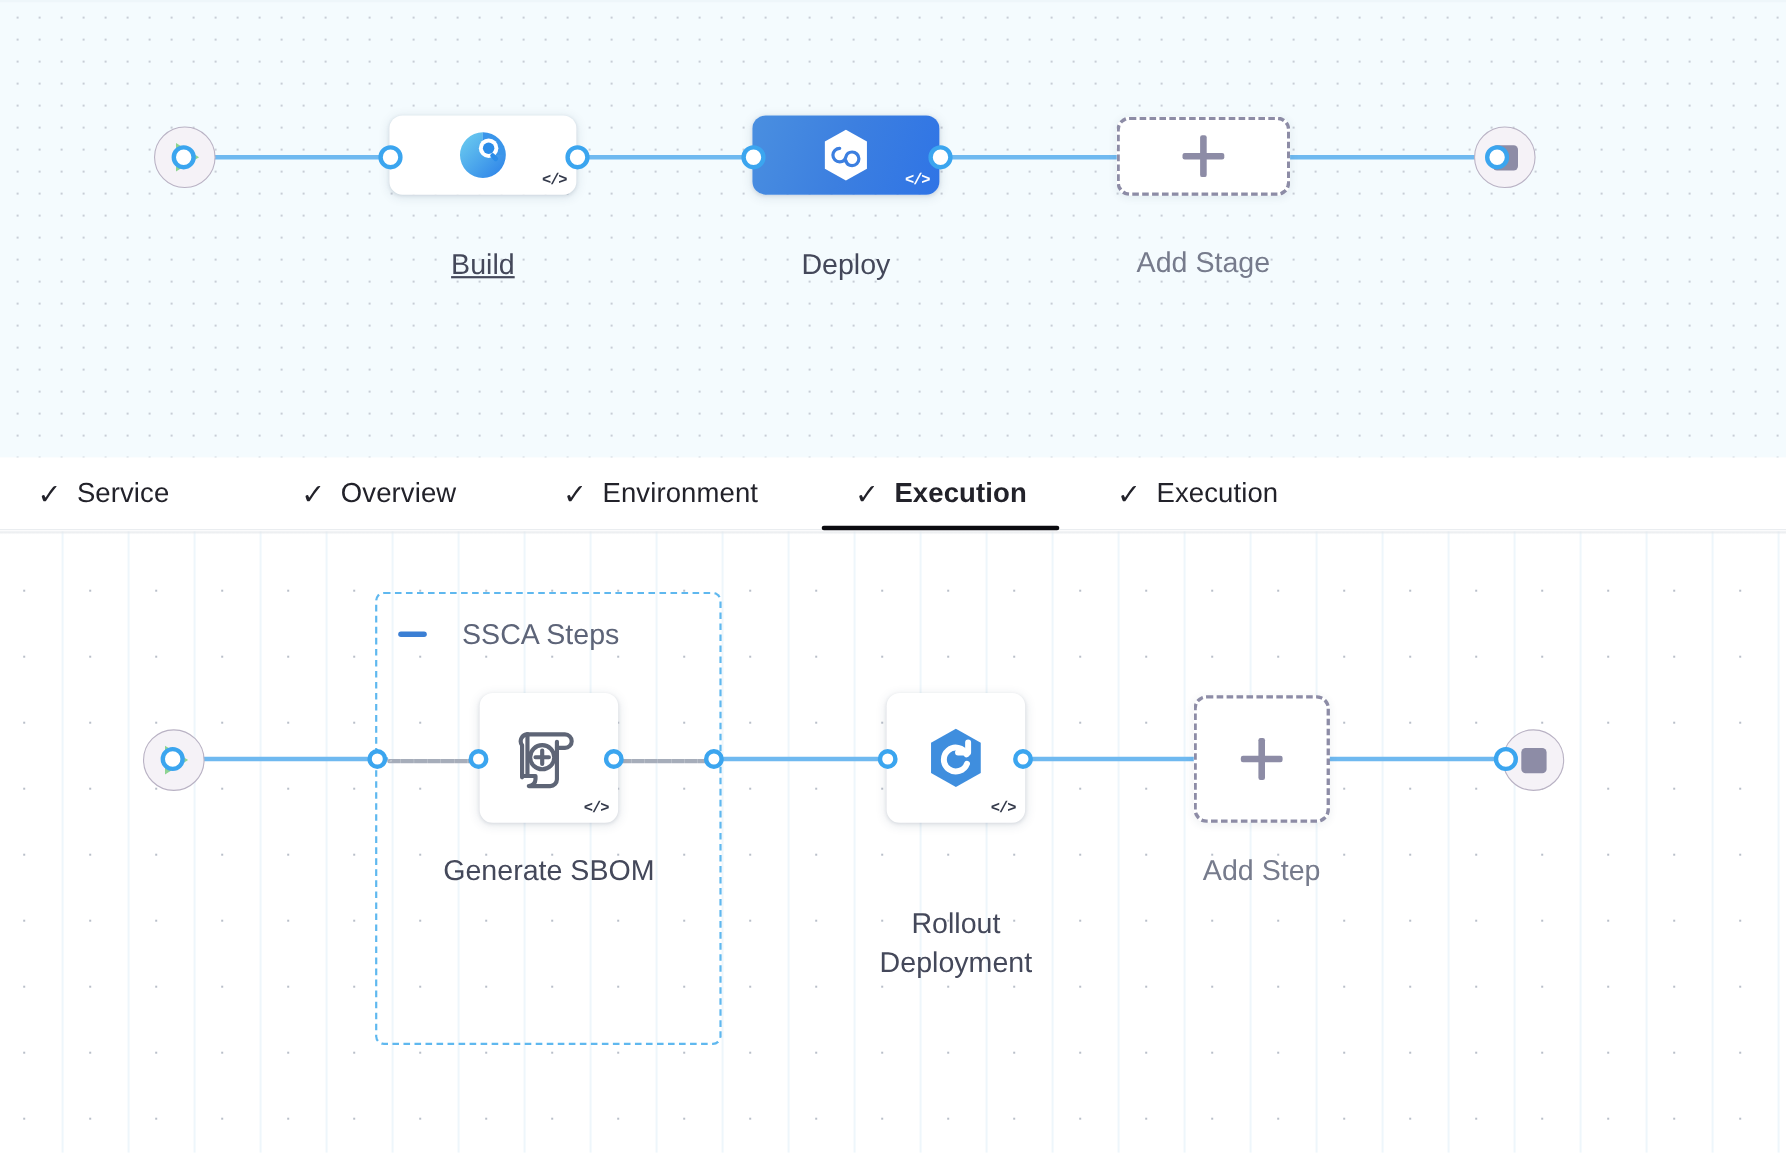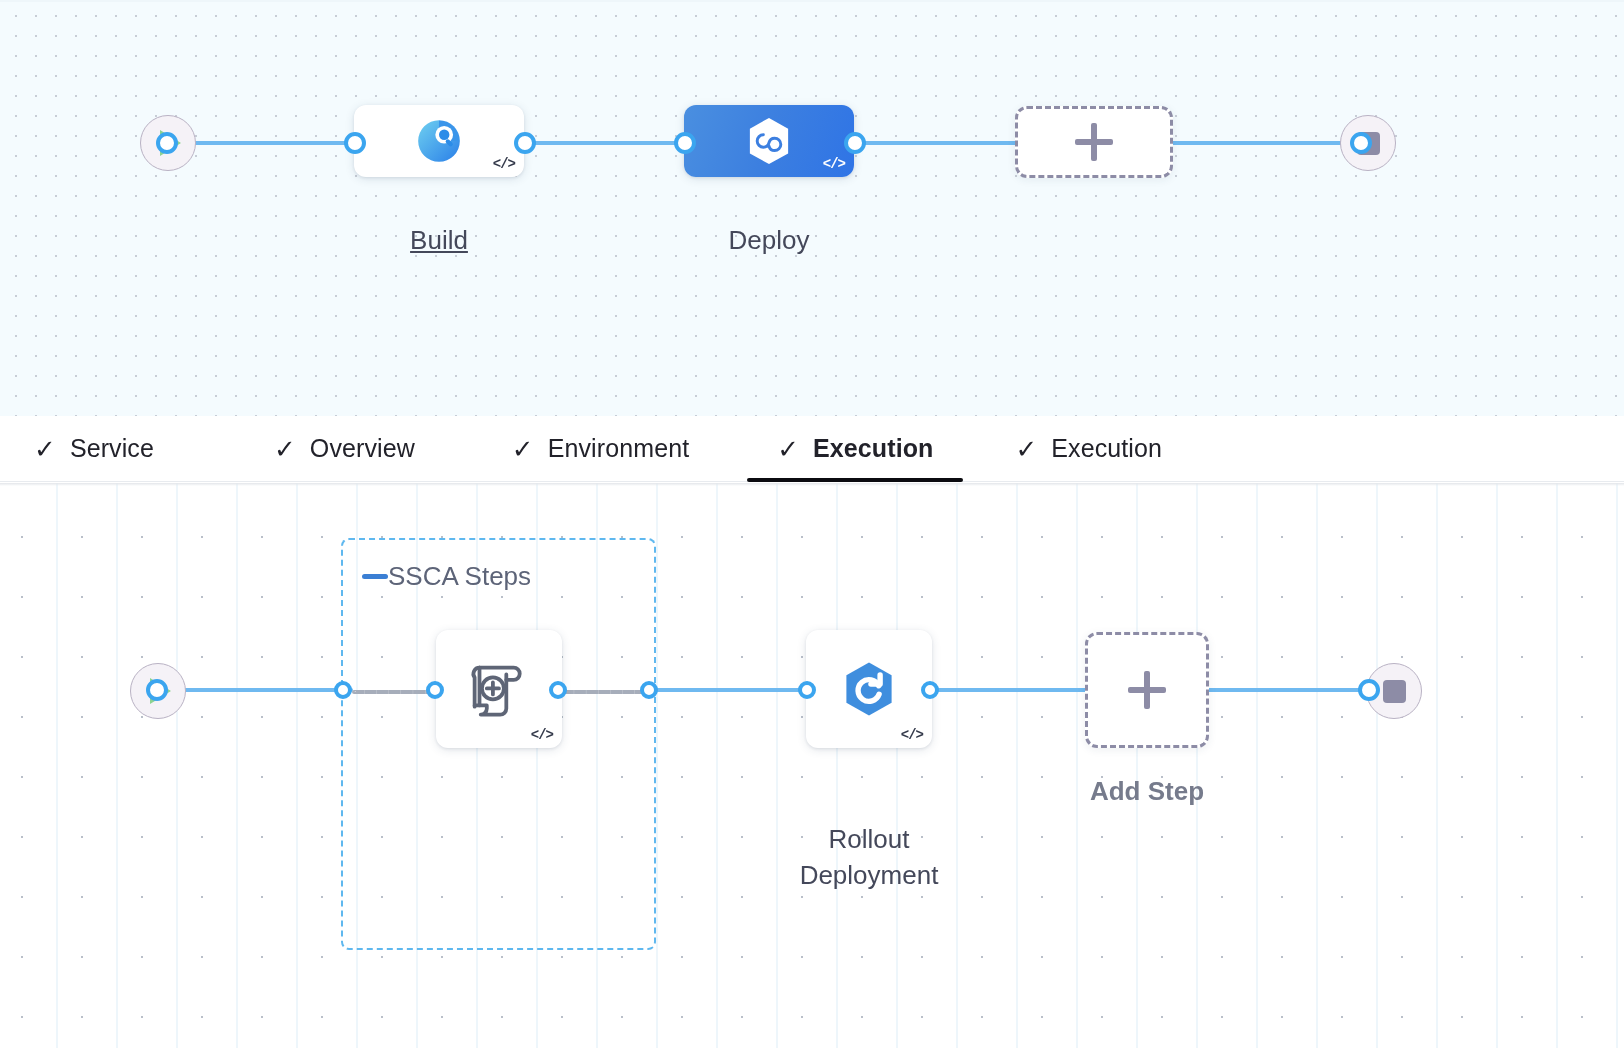--- a/index.html
+++ b/index.html
@@ -121,21 +121,21 @@
     font-size: 26px; line-height: 1.4; z-index: 3;
   }
   .nodelabel.muted { color: #767b8c; }
 
   
   .group {
     position: absolute; border: 2px dashed #5fb8ef; border-radius: 8px;
     background: transparent; z-index: 1;
   }
   .group-head {
-    position: absolute; display: flex; align-items: center; gap: 0; z-index: 2;
+    position: absolute; display: flex; align-items: center; gap: 32px; z-index: 2;
   }
   .group-collapse {
     width: 26px; height: 5px; border-radius: 3px; background: #3b7fd4;
     display: block; cursor: pointer;
   }
   .group-title { color: #5d6478; font-size: 26px; }
 
   svg { display: block; }
 </style>
 </head>
@@ -186,20 +186,21 @@
       </span>
       <span class="codeglyph">&lt;/&gt;</span>
     </div>
     <div class="port" style="left:674px; top:132px;"></div>
     <div class="port" style="left:844px; top:132px;"></div>
     <div class="nodelabel" style="left:634px; top:222px; width:270px;text-align:center;">Deploy</div>
 
     <div class="ghost" style="left:1015px; top:106px; width:158px; height:72px;">
       <span class="plus"></span>
     </div>
+    <div class="nodelabel muted" style="left:974px; top:220px; width:240px;">Add Stage</div>
 
     <div class="endcap" style="left:1340px; top:115px;">
       <span class="stop-sq"></span>
     </div>
     <div class="port" style="left:1350px; top:132px;"></div>
   </div>
 
   <div class="tabbar">
     <div class="tab" style="margin-left:34px;">
       <span class="chk">✓</span>
@@ -256,20 +257,21 @@
             <path d="M38 20v28a5 5 0 0 1-5 5H17a5 5 0 0 0 5-5v-2.5H12"></path>
             <circle cx="27" cy="31.5" r="9"></circle>
             <path d="M27 26.5v10M22 31.5h10"></path>
           </g>
         </svg>
       </span>
       <span class="codeglyph">&lt;/&gt;</span>
     </div>
     <div class="port small" style="left:426px; top:198px;"></div>
     <div class="port small" style="left:549px; top:198px;"></div>
+    <div class="nodelabel" style="left:369px; top:290px; width:260px;">Generate SBOM</div>
 
     <div class="node" style="left:806px; top:147px; width:126px; height:118px;">
       <span>
         <svg width="62" height="62" viewBox="0 0 48 48">
           <path d="M24 3.5 41.5 13.4v21.2L24 44.5 6.5 34.6V13.4z" fill="#3f8ede"></path>
           <path d="M31.5 21.5a8.4 8.4 0 1 0 .3 6.6" fill="none" stroke="#ffffff" stroke-width="4.2" stroke-linecap="round"></path>
           <path d="M25.5 20.2h7.1v-7" fill="none" stroke="#ffffff" stroke-width="4.2" stroke-linecap="round" stroke-linejoin="round"></path>
         </svg>
       </span>
       <span class="codeglyph">&lt;/&gt;</span>
@@ -277,21 +279,21 @@
     <div class="port small" style="left:798px; top:198px;"></div>
     <div class="port small" style="left:921px; top:198px;"></div>
     <div class="nodelabel" style="left:744px; top:290px; width:250px;margin-top:48px;">
       <span>Rollout</span><br>
       <span>Deployment</span>
     </div>
 
     <div class="ghost" style="left:1085px; top:149px; width:124px; height:116px;">
       <span class="plus"></span>
     </div>
-    <div class="nodelabel muted" style="left:1027px; top:290px; width:240px;font-weight:bold;">Add Step</div>
+    <div class="nodelabel muted" style="left:1027px; top:290px; width:240px;">Add Step</div>
 
     <div class="endcap" style="left:1366px; top:180px;">
       <span class="stop-sq"></span>
     </div>
     <div class="port" style="left:1358px; top:196px;"></div>
   </div>
 
 </div>
 
 </body></html>

